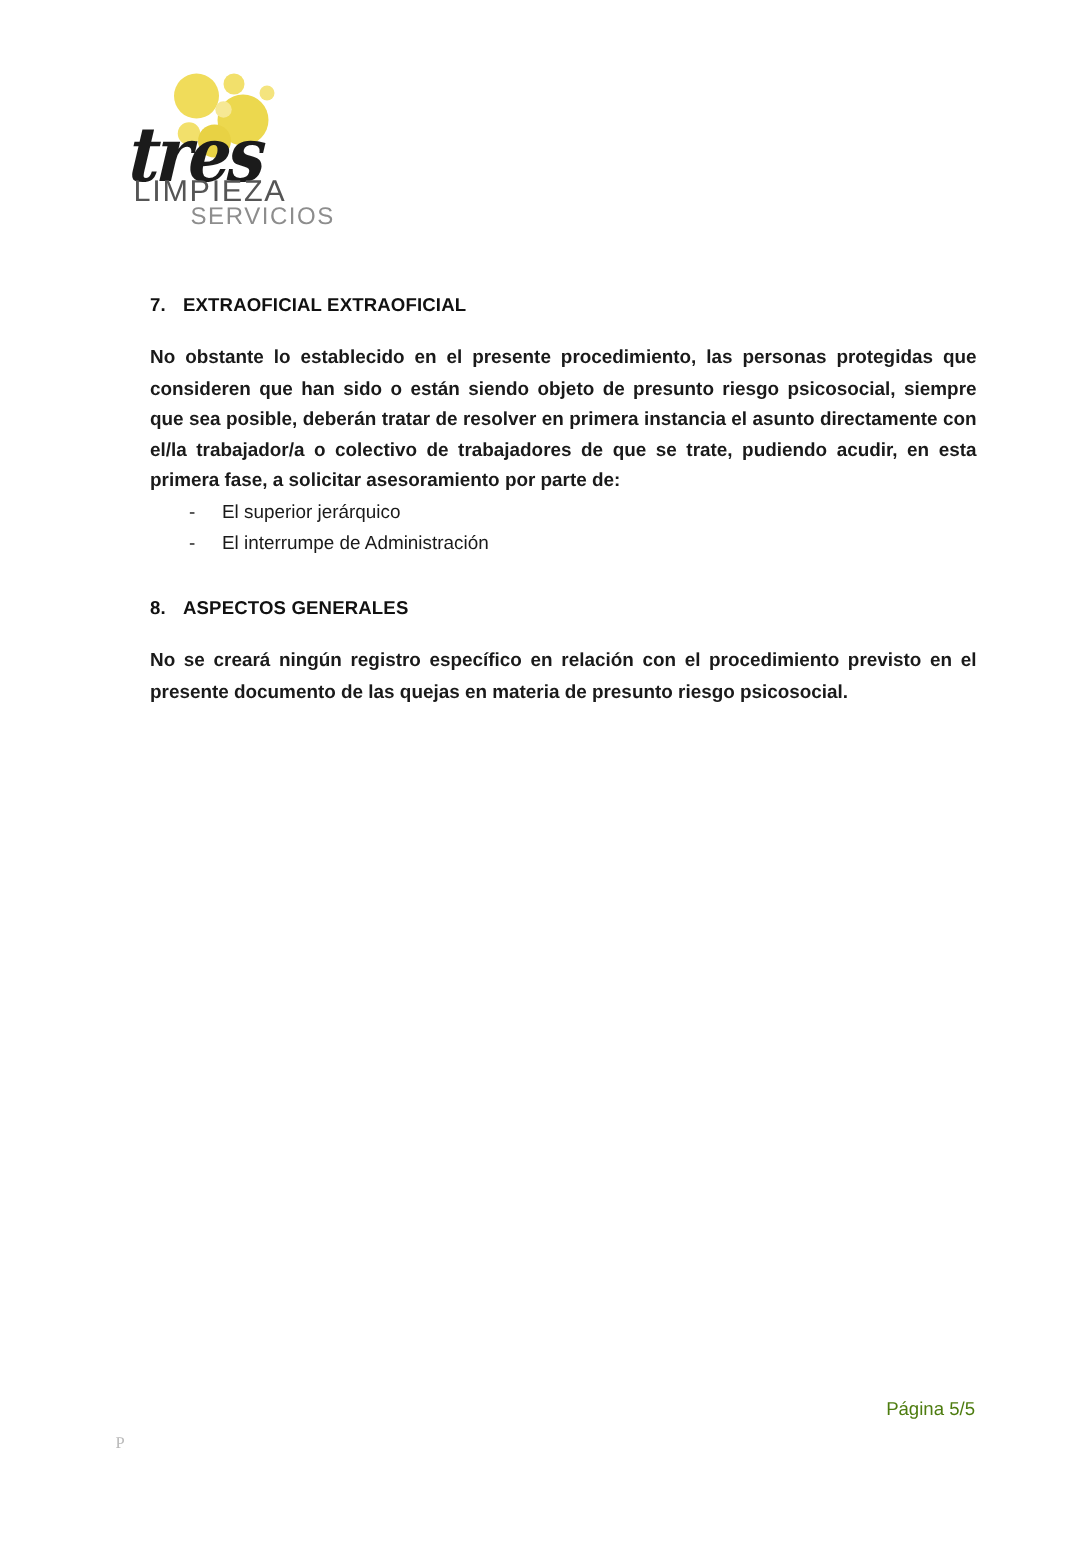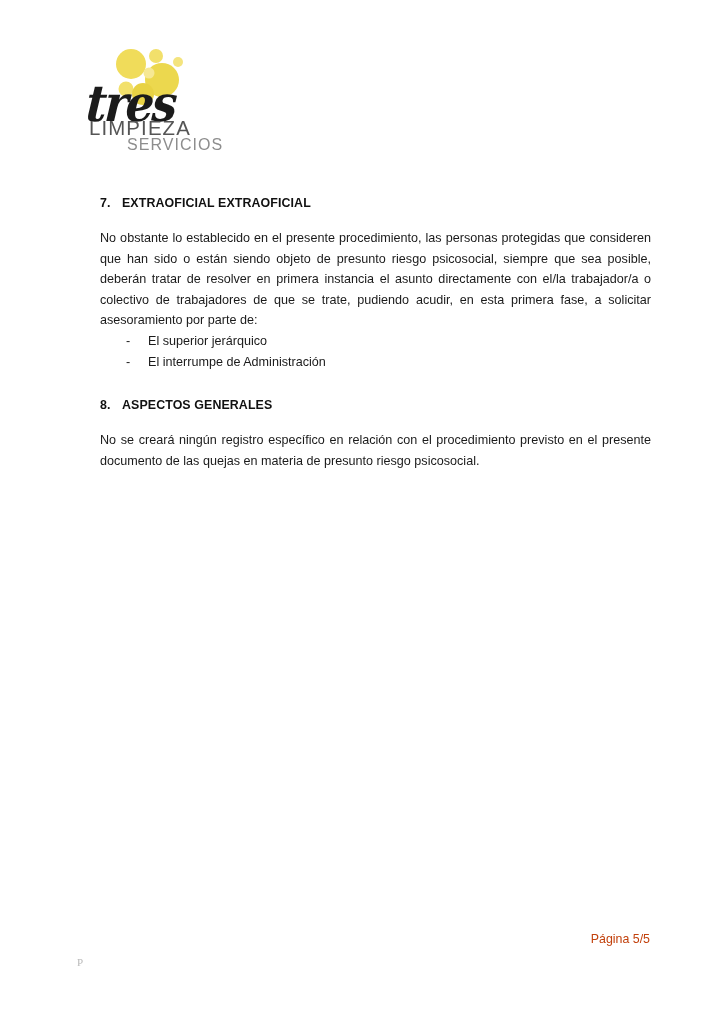--- a/index.html
+++ b/index.html
@@ -92,20 +92,21 @@
   .section-heading .title {
     flex: 1 1 auto;
   }
   .para {
     font-size: 12.6px;
     line-height: 20.6px;
     text-align: justify;
     color: #1a1a1a;
     margin: 0 0 17px 0;
     hyphens: none;
+    font-weight: bold;
   }
   .para.tight {
     margin-bottom: 0;
   }
   .dash-list {
     list-style: none;
     margin: 0 0 0 0;
     padding: 0;
   }
   .dash-list li {
@@ -123,21 +124,21 @@
   .gap-lg {
     height: 26px;
   }
 
   
   .footer-page {
     position: absolute;
     right: 78px;
     top: 932px;
     font-size: 12.4px;
-    color: #c2410c;
+    color: #4d7c0f;
   }
   .footer-mark {
     position: absolute;
     left: 77px;
     top: 956px;
     font-family: "Liberation Serif", serif;
     font-size: 11px;
     color: #b9b9b9;
   }
 </style>

